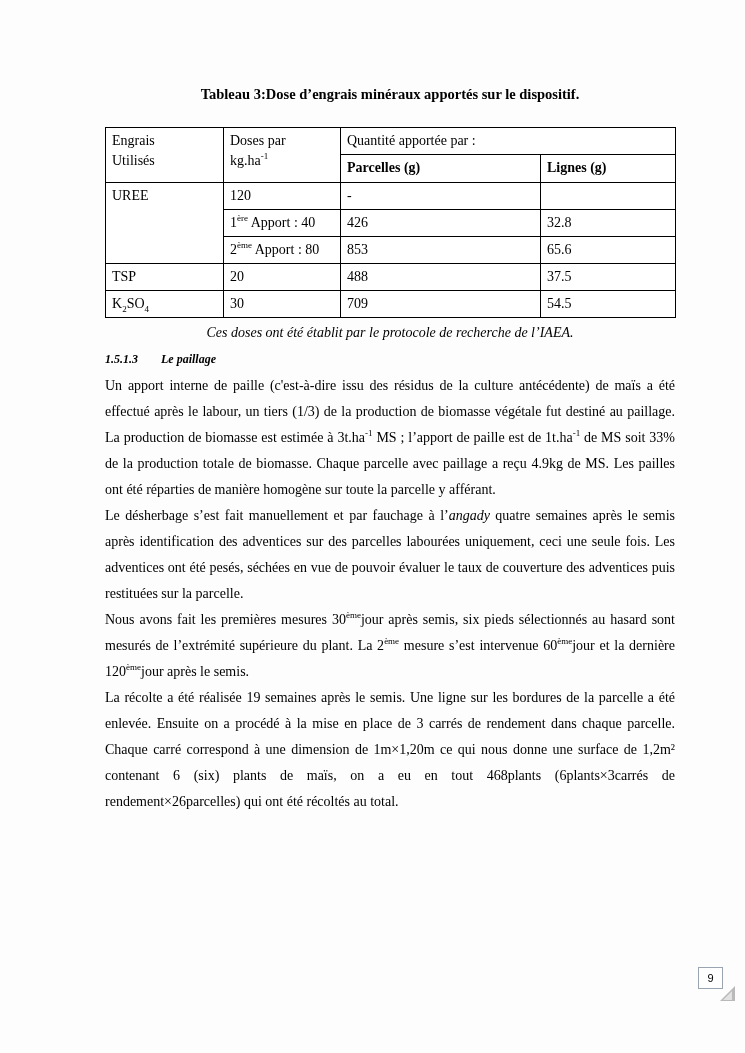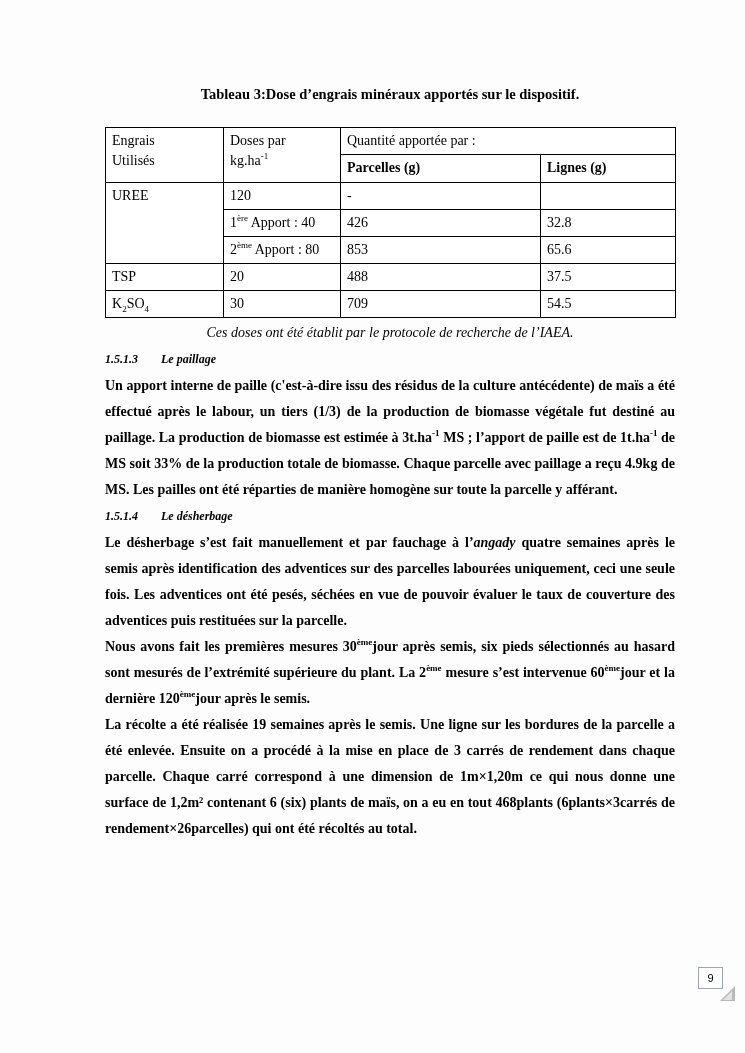--- a/index.html
+++ b/index.html
@@ -27,21 +27,21 @@
 
   sup { font-size:9px; vertical-align:super; line-height:0; }
   sub { font-size:9px; vertical-align:sub; line-height:0; }
 
   .caption { font-style:italic; font-size:14px; line-height:26px; text-align:center; margin-top:2px; }
 
   .sec { font-size:12px; font-weight:bold; line-height:27px; }
   .sec.it { font-style:italic; }
   .sec .num { display:inline-block; min-width:56px; }
 
-  p.body { font-size:14px; line-height:26px; text-align:justify;font-weight:bold; }
+  p.body { font-size:14px; line-height:26px; text-align:justify; }
 
   .pagenum-box {
     position:absolute; right:22px; top:967px;
     width:25px; height:22px;
     border:1px solid #9aa5b1; background:#fff;
     display:flex; align-items:center; justify-content:center;
     font-family:"Liberation Sans", sans-serif; font-size:11px; color:#000;
   }
   .dogear {
     position:absolute; right:10px; top:986px;
@@ -120,23 +120,20 @@
       </tbody>
     </table>
 
     <div class="caption">Ces doses ont été établit par le protocole de recherche de l’IAEA.</div>
 
     <div class="sec it">
       <span class="num">1.5.1.3</span><span>Le paillage</span>
     </div>
     <p class="body">Un apport interne de paille (c'est-à-dire issu des résidus de la culture antécédente) de maïs a été effectué après le labour, un tiers (1/3) de la production de biomasse végétale fut destiné au paillage. La production de biomasse est estimée à 3t.ha<sup>-1</sup> MS ;  l’apport de paille est de 1t.ha<sup>-1</sup> de MS soit 33% de la production totale de biomasse. Chaque parcelle avec paillage a reçu 4.9kg de MS. Les pailles ont été réparties de manière homogène sur toute la parcelle y afférant.</p>
 
-    <div class="sec it">
-      <span class="num">1.5.1.4</span><span>Le désherbage</span>
-    </div>
     <p class="body">Le désherbage s’est fait manuellement et par fauchage à l’<i>angady</i> quatre semaines après le semis après identification des adventices sur des parcelles labourées uniquement, ceci une seule fois. Les adventices ont été pesés, séchées en vue de pouvoir évaluer le taux de couverture des adventices puis restituées sur la parcelle.</p>
 
     <p class="body">Nous avons fait les premières mesures 30<sup>ème</sup>jour après semis, six pieds sélectionnés au hasard sont mesurés de l’extrémité supérieure du plant. La 2<sup>ème</sup> mesure s’est intervenue 60<sup>ème</sup>jour et la dernière  120<sup>ème</sup>jour après le semis.</p>
 
     <p class="body">La récolte a été réalisée 19 semaines après le semis. Une ligne sur les bordures de la parcelle a été enlevée. Ensuite on a procédé à la mise en place de 3 carrés de rendement dans chaque parcelle. Chaque carré correspond à une dimension de 1m×1,20m ce qui nous donne une surface de 1,2m² contenant 6 (six) plants de maïs, on a eu en tout  468plants (6plants×3carrés de rendement×26parcelles) qui  ont été récoltés au total.</p>
 
   </div>
 
   <div class="pagenum-box">
     <span>9</span>

